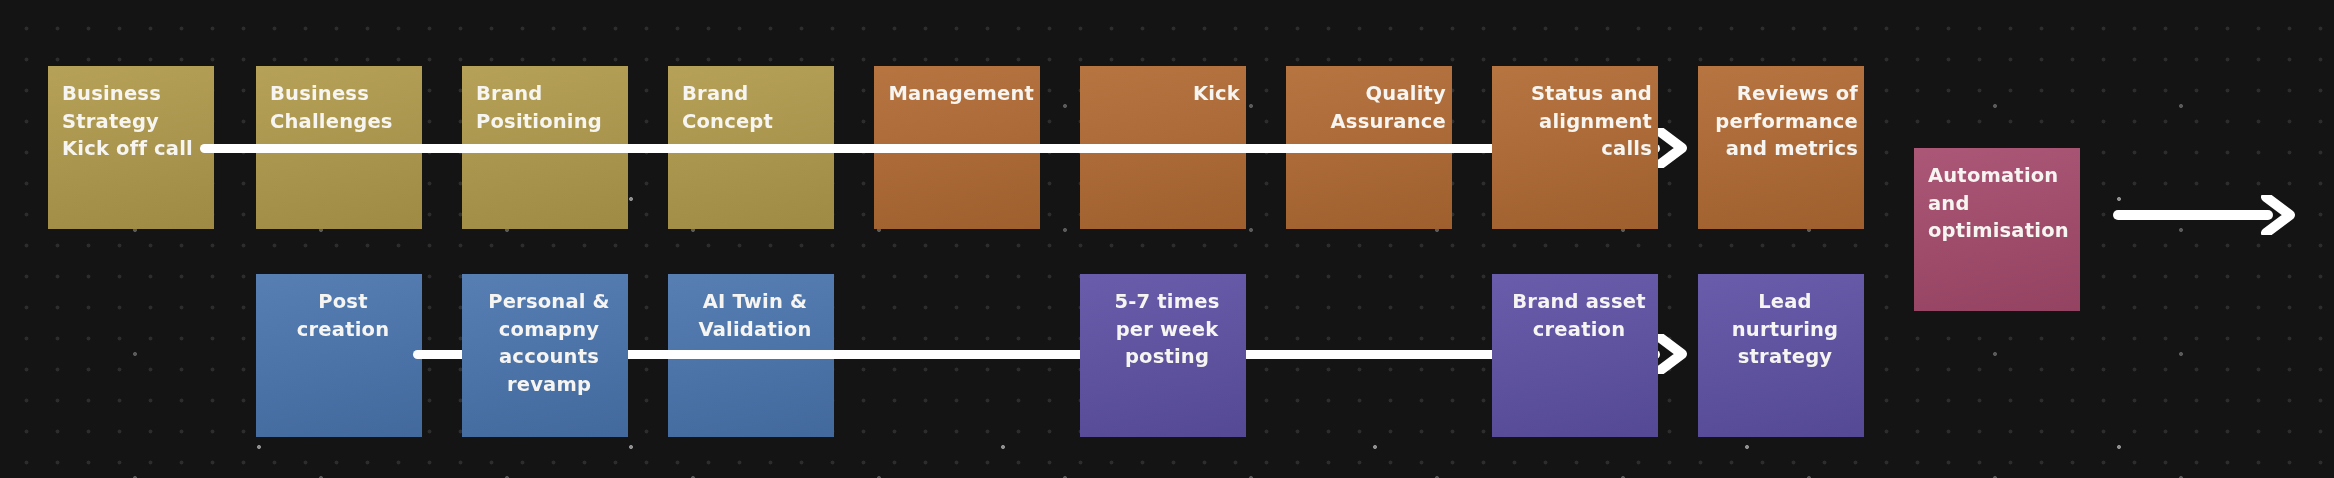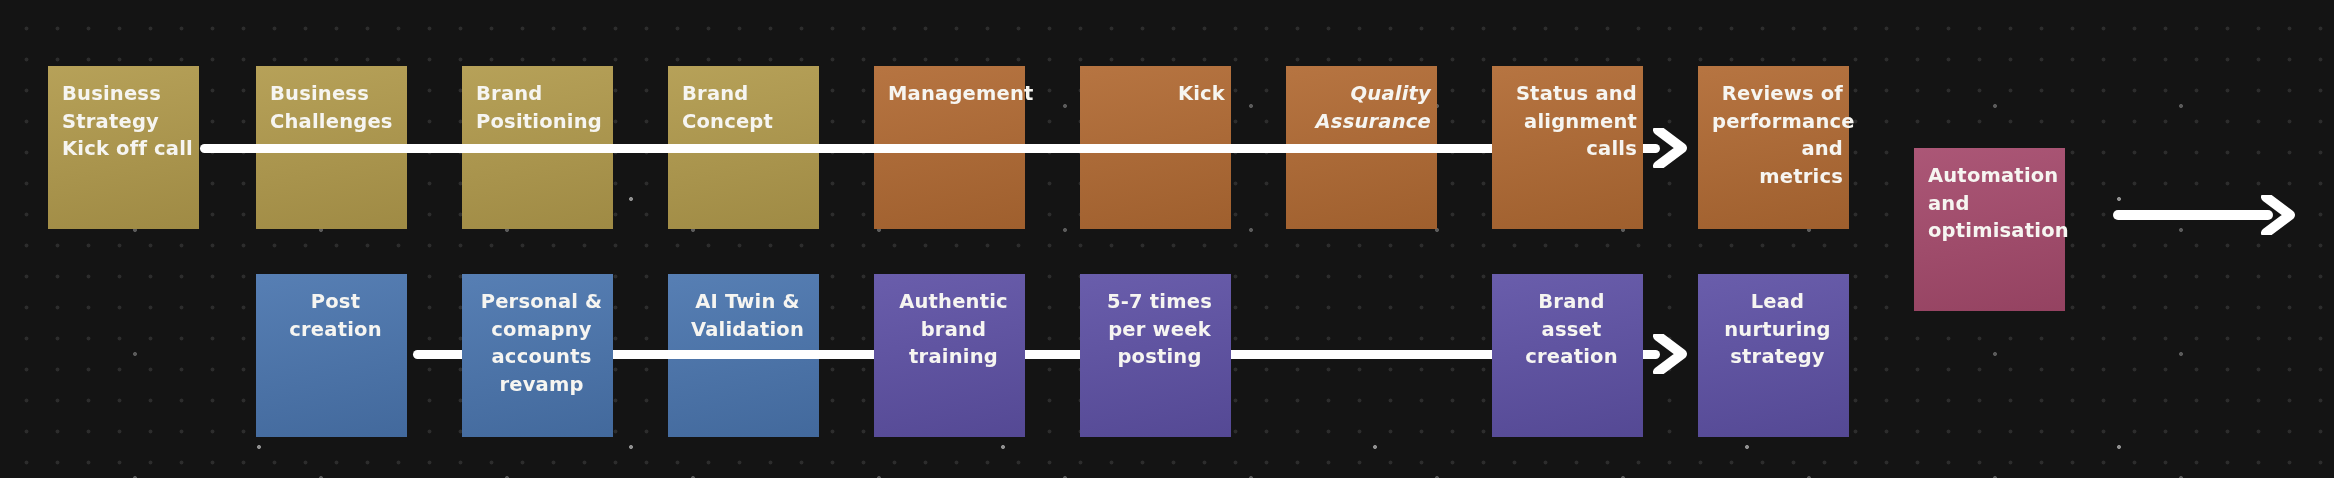--- a/index.html
+++ b/index.html
@@ -14,41 +14,41 @@
       radial-gradient(circle, #5a5a5a 1.6px, transparent 2.3px),
       radial-gradient(circle, #2d2d2d 1.6px, transparent 2.3px);
     background-size: 372px 248px, 186px 124px, 31px 31px;
     background-position: 73px 75px, 42px 44px, 11px 13px;
     font-family: "DejaVu Sans", "Liberation Sans", sans-serif;
   }
 
   
   .note {
     position: absolute;
-    width: 151px;
+    width: 166px;
     height: 163px;
     box-sizing: border-box;
     padding: 14px 6px 0 14px;
     z-index: 1;
     background-image: linear-gradient(168deg, rgba(255,255,255,0.07), rgba(0,0,0,0.10));
   }
   .note .lbl {
     display: block;
     white-space: pre-line;
     font-weight: bold;
     font-size: 19.5px;
     line-height: 27.5px;
     letter-spacing: 0.2px;
     color: #f6f5f1;
   }
   .rtop { top: 66px; }
   .rbot { top: 274px; text-align: center; }
   .c1 { left: 48px; }  .c2 { left: 256px; } .c3 { left: 462px; }
   .c4 { left: 668px; } .c5 { left: 874px; } .c6 { left: 1080px; }
-  .c7 { left: 1286px; font-style: italic; }.c8 { left: 1492px; }.c9 { left: 1698px; }
+  .c7 { left: 1286px; }.c8 { left: 1492px; }.c9 { left: 1698px; }
   .gold   { background-color: #b19a4c; }
   .orange { background-color: #b16a33; text-align: right; }
   .blue   { background-color: #4a75ae; }
   .purple { background-color: #5e51a5; }
   .pink   { background-color: #a54a6c; }
   .ontop  { z-index: 3; }           
   #p1 { left: 1914px; top: 148px; } 
 
   
   .connector { position: absolute; inset: 0; z-index: 2; }
@@ -137,25 +137,20 @@
   <div class="note blue c4 rbot">
     <span class="lbl">AI Twin &amp;
 Validation</span>
   </div>
   <div class="note blue c3 rbot ontop">
     <span class="lbl">Personal &amp;
 comapny
 accounts
 revamp</span>
   </div>
-  <div class="note purple c5 rbot ontop">
-    <span class="lbl">Authentic
-brand
-training</span>
-  </div>
   <div class="note purple c6 rbot ontop">
     <span class="lbl">5-7 times
 per week
 posting</span>
   </div>
   <div class="note purple c8 rbot ontop">
     <span class="lbl">Brand asset
 creation</span>
   </div>
   <div class="note pink" id="p1">

